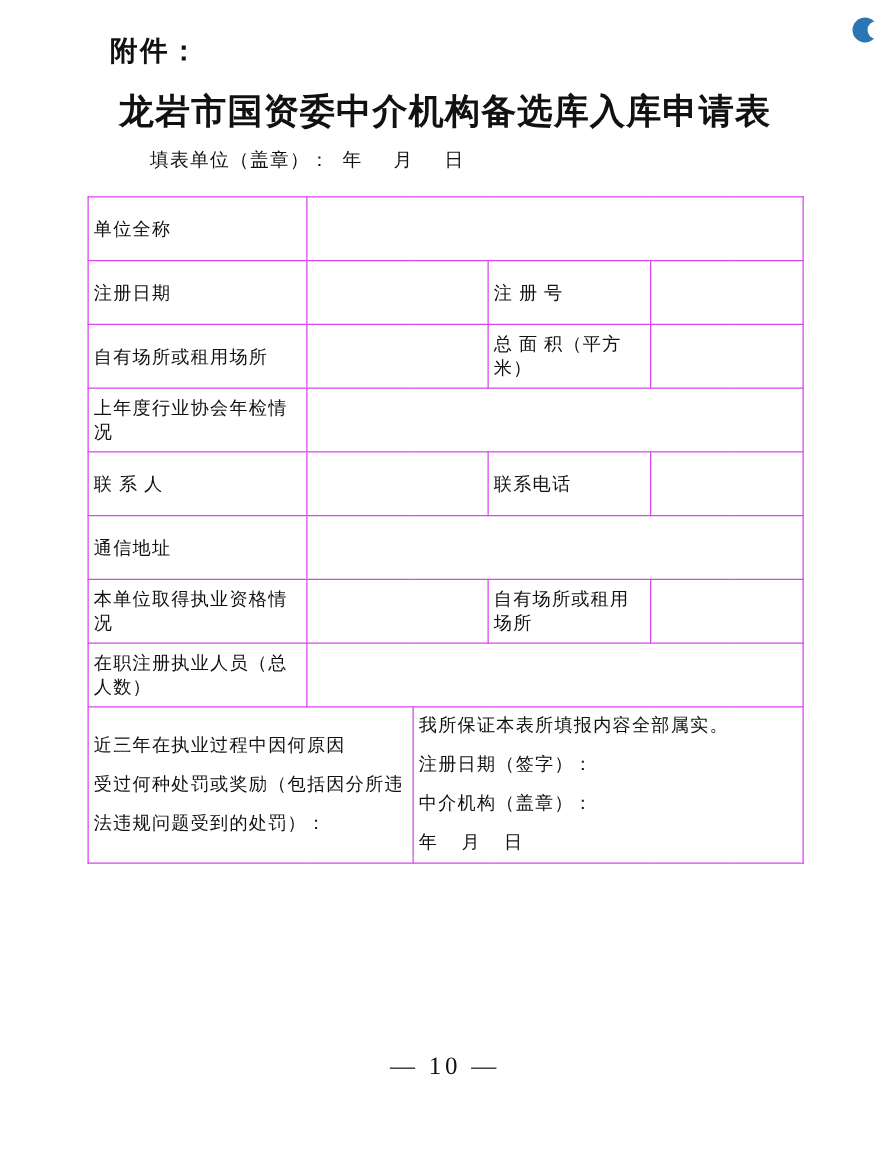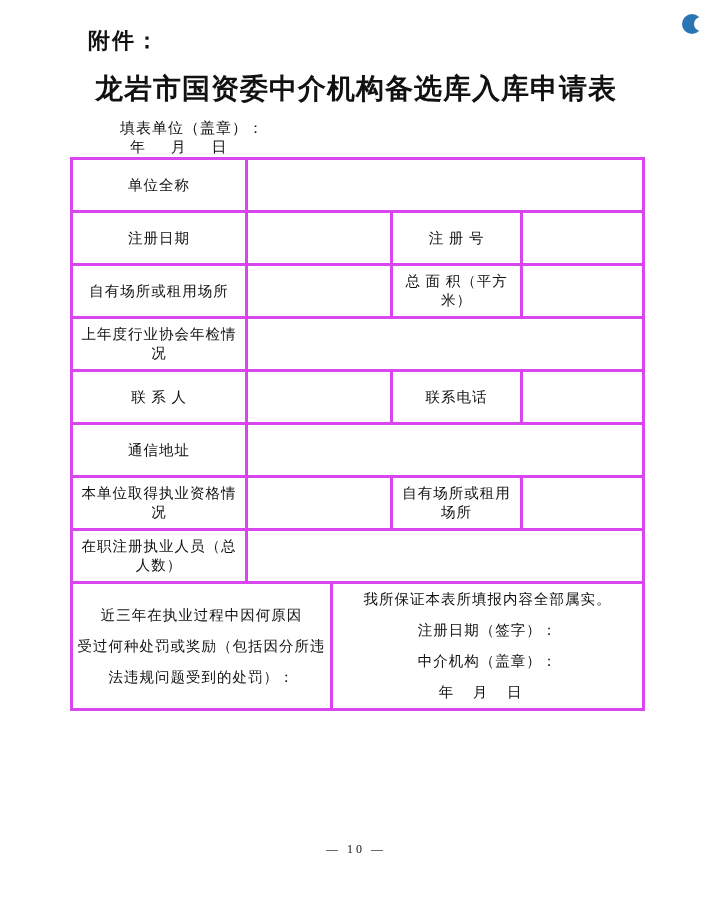--- a/index.html
+++ b/index.html
@@ -61,43 +61,42 @@
   }
   .meta-row {
     position: absolute;
     left: 120px;
     top: 119px;
     width: 480px;
     font-size: 15px;
     display: flex;
     justify-content: flex-start;
     align-items: baseline;
-    flex-direction: column;
   }
   .meta-left {
     letter-spacing: 1px;
   }
   .meta-right {
     letter-spacing: 1px;
     padding-right: 8px;
   }
   .meta-right span { margin: 0 10px; }
 
   table.form {
     position: absolute;
     left: 70px;
     top: 157px;
     width: 572px;
     border-collapse: collapse;
     table-layout: fixed;
   }
   table.form td {
-    border: 3px solid #d946ef;
+    border: 1px solid #d946ef;
     font-size: 14.5px;
-    text-align: center;
+    text-align: left;
     vertical-align: middle;
     padding: 0 4px;
     height: 50px;
     letter-spacing: 1px;
   }
   td.label { font-size: 14.5px; }
   td.blank { }
   td.tall { height: 56px; }
   td.statement {
     text-align: left;
@@ -116,21 +115,21 @@
   }
   .stmt-line { display: block; }
   .sign-gap span { margin-right: 14px; }
 
   .footer {
     position: absolute;
     left: 0;
     right: 0;
     top: 842px;
     text-align: center;
-    font-size: 12px;
+    font-size: 20px;
     letter-spacing: 3px;
   }
 </style>
 </head>
 <body>
 
 <div class="page">
 
   <div class="corner-mark"></div>
 

